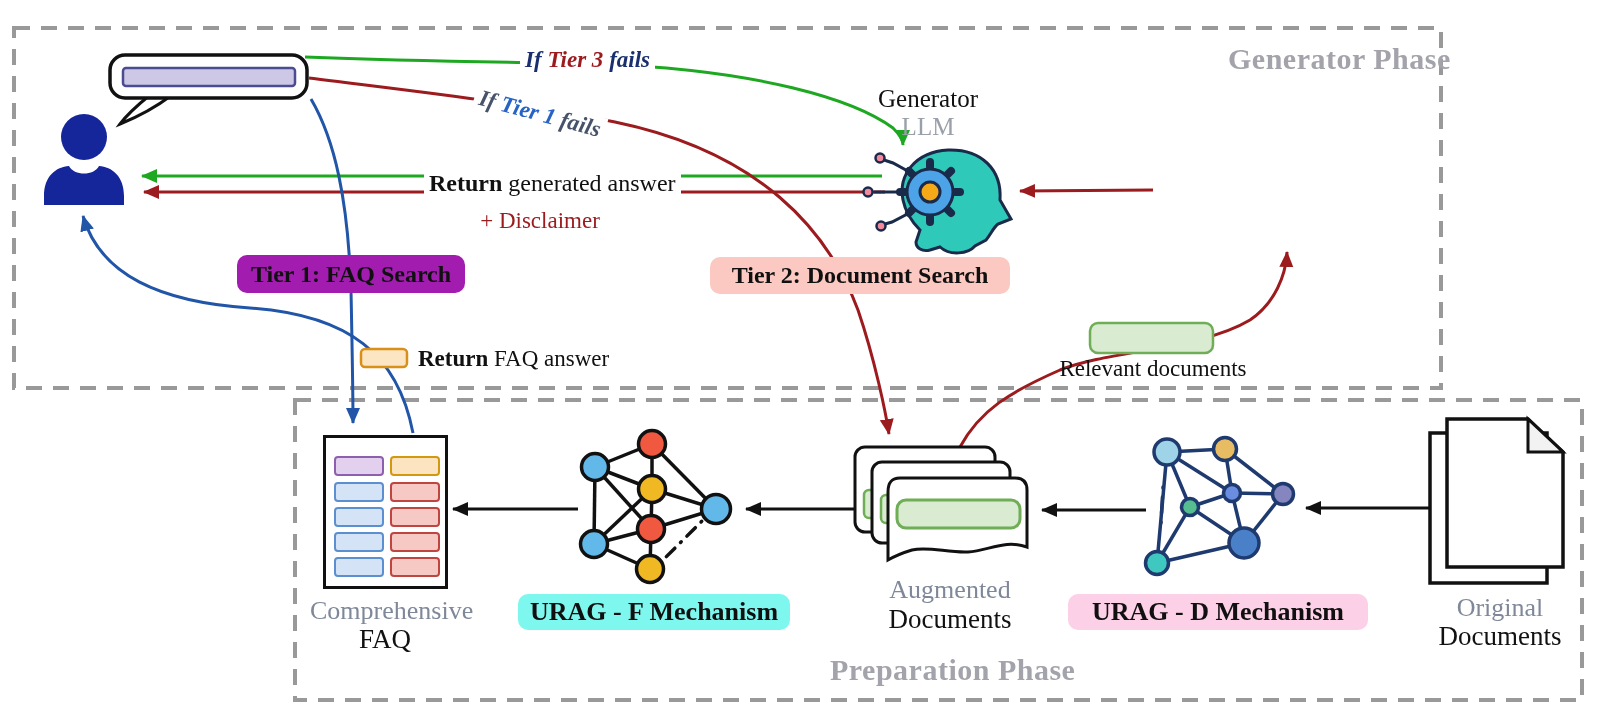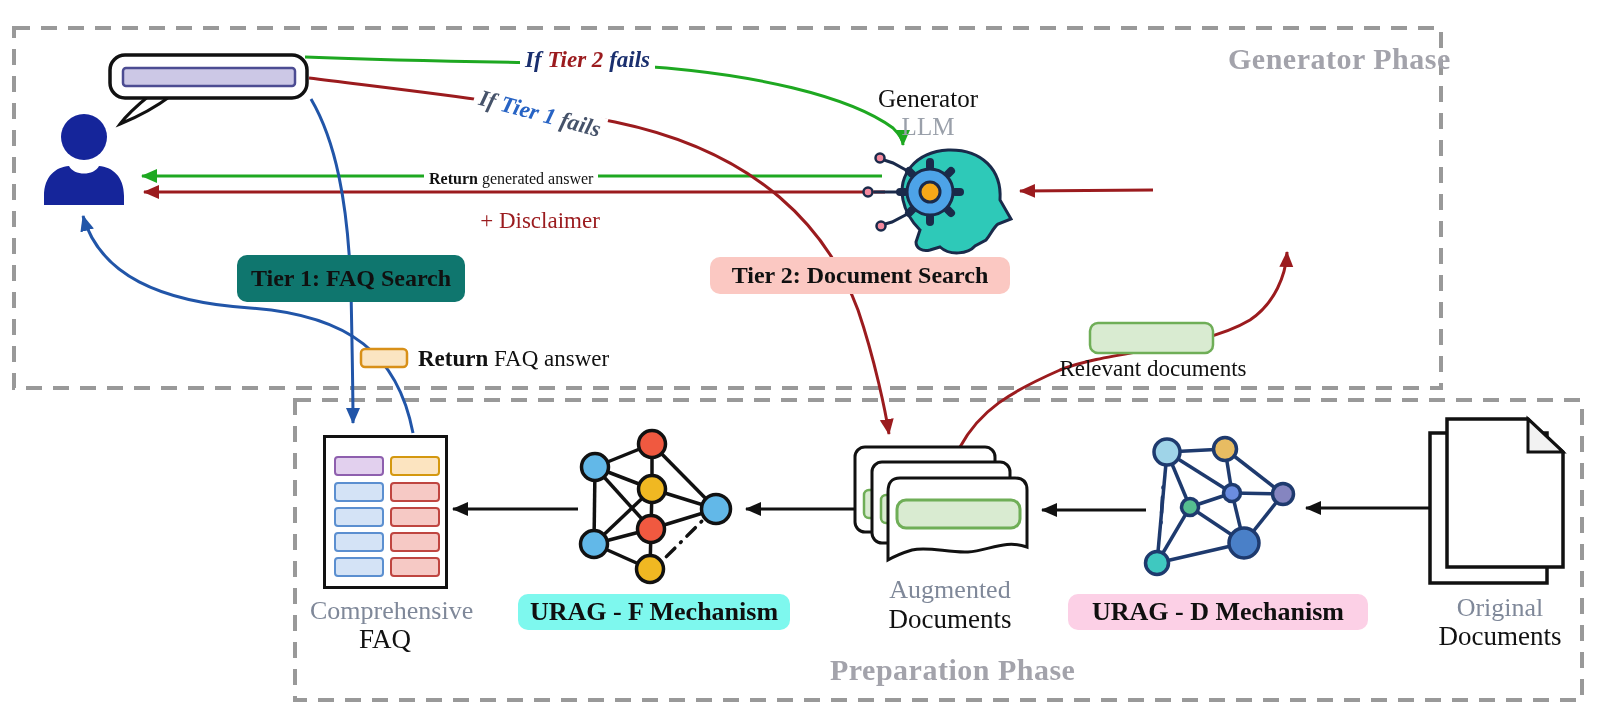--- a/index.html
+++ b/index.html
@@ -201,32 +201,32 @@
     <div class="faq-cell" style="left:8px; top:94px; background:#d4e3f6;border-color:#5b8fd0;"></div>
     <div class="faq-cell" style="left:64px;top:94px; background:#f6c9c5;border-color:#bf4540;"></div>
     <div class="faq-cell" style="left:8px; top:119px;background:#d4e3f6;border-color:#5b8fd0;"></div>
     <div class="faq-cell" style="left:64px;top:119px;background:#f6c9c5;border-color:#bf4540;"></div>
   </div>
 
 
   <div class="lbl phase-title" style="left:1228px;top:42px;">Generator Phase</div>
   <div class="lbl phase-title" style="left:830px;top:653px;">Preparation Phase</div>
 
-  <div class="badge" style="left:237px;top:255px;width:228px;height:47px;background:#0f766e;">Tier 1: FAQ Search</div>
+  <div class="badge" style="left:237px;top:255px;width:228px;height:38px;background:#a21caf;">Tier 1: FAQ Search</div>
   <div class="badge" style="left:710px;top:257px;width:300px;height:37px;background:#fbc8c2;">Tier 2: Document Search</div>
   <div class="badge" style="left:518px;top:594px;width:272px;height:36px;font-size:26px;background:#7ef8ee;">URAG - F Mechanism</div>
   <div class="badge" style="left:1068px;top:594px;width:300px;height:36px;font-size:26px;background:#fcd0e6;">URAG - D Mechanism</div>
 
   <div class="lbl whitebg ital" style="left:520px;top:47px;font-size:23px;font-weight:bold;">
-    <span style="color:#1a2f6e;">If </span><span style="color:#9b1b1e;">Tier 2</span><span style="color:#1a2f6e;"> fails</span>
+    <span style="color:#1a2f6e;">If </span><span style="color:#9b1b1e;">Tier 3</span><span style="color:#1a2f6e;"> fails</span>
   </div>
   <div class="lbl whitebg ital" style="left:478px;top:84px;font-size:23px;font-weight:bold;transform:rotate(15deg);transform-origin:left top;">
     <span style="color:#46536a;">If </span><span style="color:#2763c4;">Tier 1</span><span style="color:#46536a;"> fails</span>
   </div>
-  <div class="lbl whitebg" style="left:424px;top:170px;font-size:16px;color:#111;">
+  <div class="lbl whitebg" style="left:424px;top:170px;font-size:24px;color:#111;">
     <span class="b">Return</span><span> generated answer</span>
   </div>
   <div class="lbl" style="left:455px;top:208px;width:170px;text-align:center;font-size:23px;color:#9b1b1e;">+ Disclaimer</div>
   <div class="lbl" style="left:418px;top:346px;font-size:23px;color:#111;">
     <span class="b">Return</span><span> FAQ answer</span>
   </div>
   <div class="lbl" style="left:1048px;top:356px;width:210px;text-align:center;font-size:23px;color:#111;">Relevant documents</div>
   <div class="lbl" style="left:858px;top:85px;width:140px;text-align:center;font-size:25px;color:#111;">Generator</div>
   <div class="lbl" style="left:858px;top:113px;width:140px;text-align:center;font-size:25px;color:#9aa0aa;">LLM</div>
 

